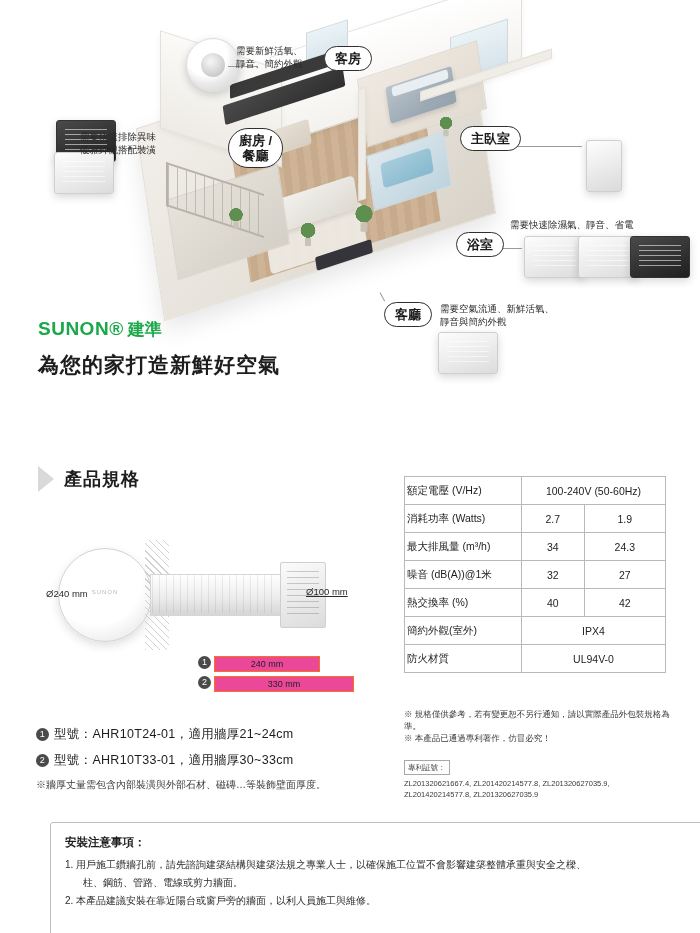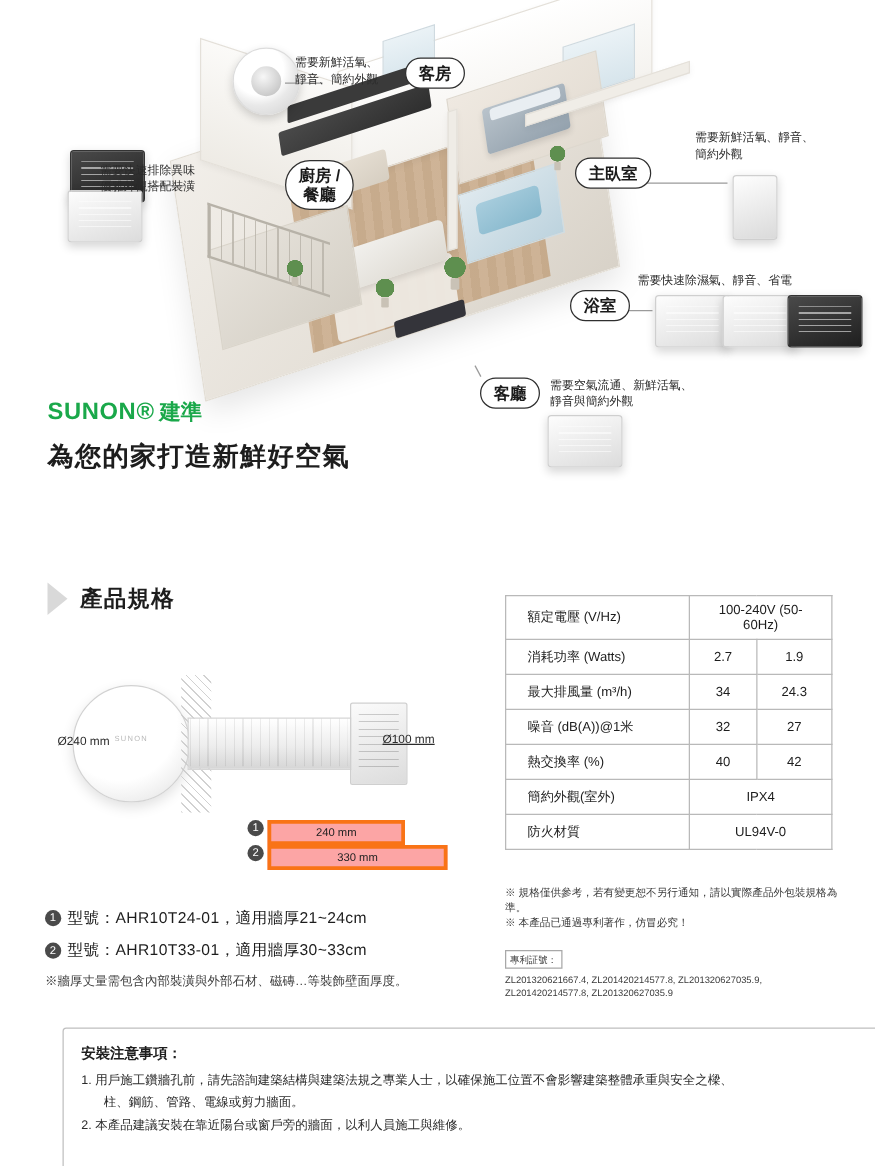--- a/index.html
+++ b/index.html
@@ -375,22 +375,22 @@
     opacity: .85;
   }
   .dim-txt {
     position: absolute;
     font-size: 9.5px;
     color: #2b2b2b;
   }
   .dim-bar {
     position: absolute;
     height: 14px;
-    background: #fca5a5;
-    border: 3px solid #f97316;
+    background: #ec4899;
+    border: 1px solid #f97316;
     font-size: 9px;
     color: #222;
     text-align: center;
     line-height: 14px;
   }
   .bullet-num {
     display: inline-block;
     width: 13px; height: 13px;
     border-radius: 50%;
     background: #4a4a4a;
@@ -426,21 +426,21 @@
     position: absolute;
     left: 404px;
     top: 476px;
     width: 262px;
     border-collapse: collapse;
     font-size: 10.5px;
     color: #1d1d1d;
   }
   .spec-table td {
     border: 1px solid #b9b9b9;
-    padding: 5px 17px;
+    padding: 5px 2px;
     height: 17px;
   }
   .spec-table td.label { width: 112px; }
   .spec-table td.val { text-align: center; }
 
   .table-notes {
     position: absolute;
     left: 404px;
     top: 708px;
     width: 272px;
@@ -550,22 +550,20 @@
   <div class="room-label" style="left:228px; top:128px;">廚房 /
 餐廳</div>
   <div class="room-label" style="left:460px; top:126px;">主臥室</div>
   <div class="room-label" style="left:456px; top:232px;">浴室</div>
   <div class="room-label" style="left:384px; top:302px;">客廳</div>
 
   <div class="callout" style="left:236px; top:44px; width:84px;">需要新鮮活氧、
 靜音、簡約外觀</div>
   <div class="callout" style="left:80px; top:130px; width:108px;">需要快速排除異味
 優雅外觀搭配裝潢</div>
-  <div class="callout" style="left:556px; top:104px; width:110px;">需要新鮮活氧、靜音、
-簡約外觀</div>
   <div class="callout" style="left:510px; top:218px; width:160px;">需要快速除濕氣、靜音、省電</div>
   <div class="callout" style="left:440px; top:302px; width:130px;">需要空氣流通、新鮮活氧、
 靜音與簡約外觀</div>
 
   <div class="brand">
     <div>
       <span class="brand-name">SUNON</span><span class="brand-name reg">®</span><span class="brand-cn">建準</span>
     </div>
     <div class="brand-tag">為您的家打造新鮮好空氣</div>
   </div>

